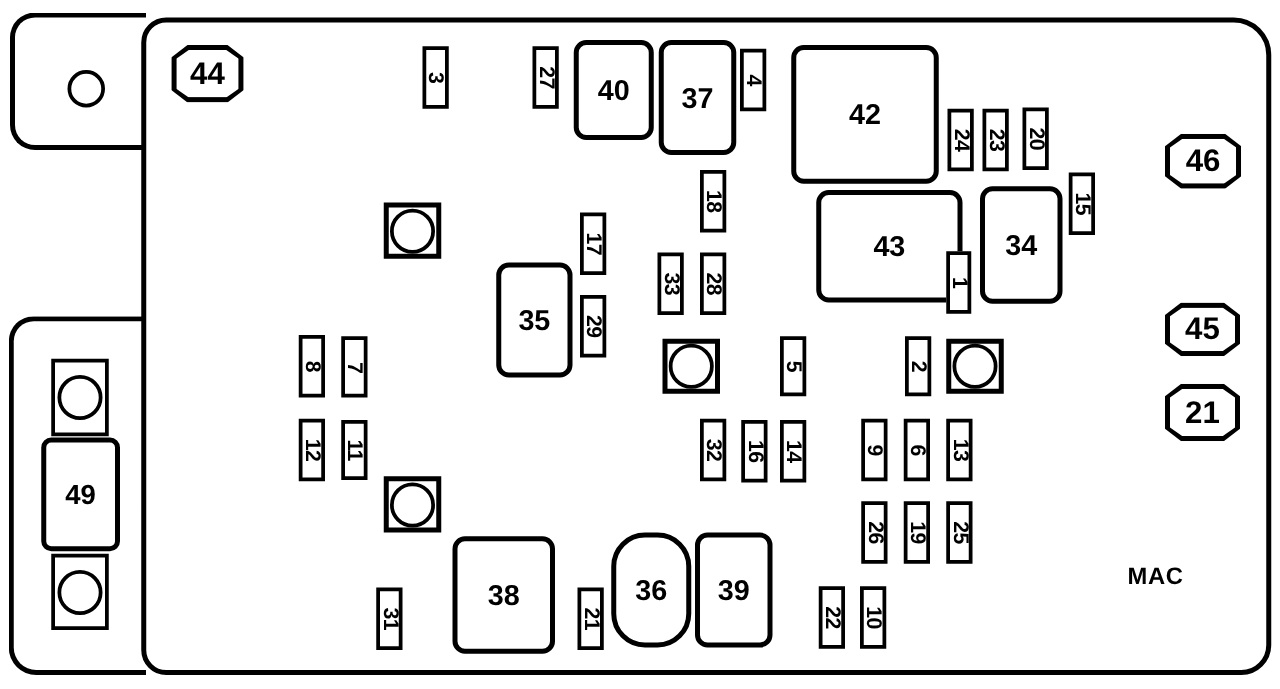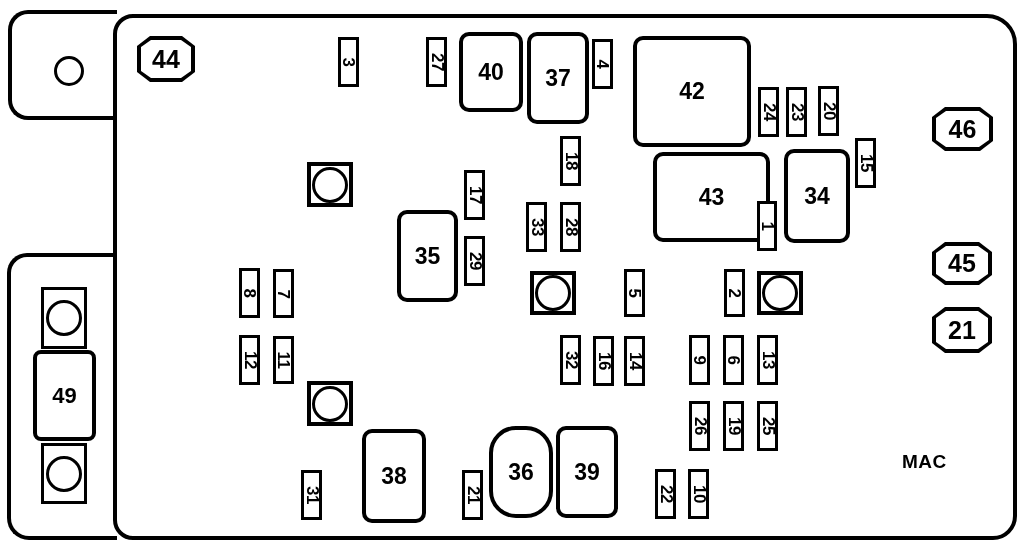--- a/index.html
+++ b/index.html
@@ -95,21 +95,21 @@
     </div>
   <div class="abs re" style="left:633px;top:152px;width:117px;height:90px;margin-left:20px;">
       <span>43</span>
     </div>
   <div class="abs re" style="left:784px;top:149px;width:66px;height:94px;">
       <span>34</span>
     </div>
   <div class="abs re" style="left:397px;top:210px;width:61px;height:92px;">
       <span>35</span>
     </div>
-  <div class="abs re" style="left:362px;top:429px;width:64px;height:94px;">
+  <div class="abs re" style="left:362px;top:429px;width:82px;height:94px;">
       <span>38</span>
     </div>
   <div class="abs re" style="left:489px;top:426px;width:64px;height:92px;border-radius:27px;">
       <span>36</span>
     </div>
   <div class="abs re" style="left:556px;top:426px;width:62px;height:92px;">
       <span>39</span>
     </div>
 
   <div class="abs sock" style="left:307px;top:162px;width:46px;height:45px;">

